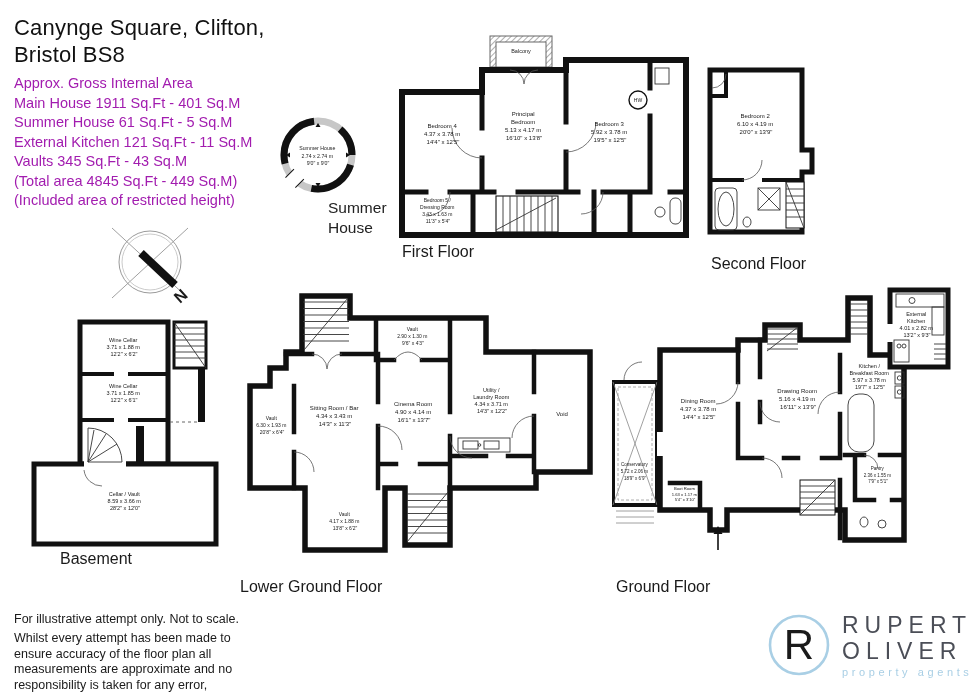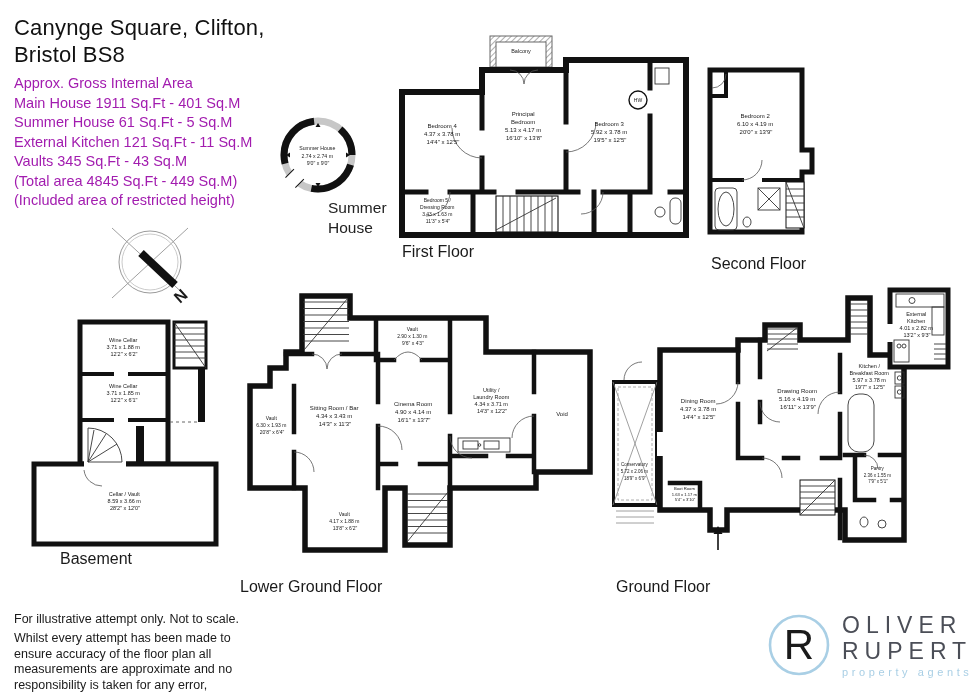--- a/index.html
+++ b/index.html
@@ -355,17 +355,17 @@
   <div class="disc1">For illustrative attempt only. Not to scale.</div>
   <div class="disc2">Whilst every attempt has been made to ensure accuracy of the floor plan all measurements are approximate and no responsibility is taken for any error, omission or measurement.</div>
 </div>
 
 <div class="abs" style="left:766px;top:612px;display:flex;align-items:center;gap:10px;">
   <svg width="66" height="66" viewBox="0 0 66 66">
     <circle cx="33" cy="33" r="29" fill="none" stroke="#a9cfe5" stroke-width="2.6"></circle>
     <text x="33" y="47" text-anchor="middle" font-size="42" fill="#a9cfe5" font-weight="400">R</text>
   </svg>
   <div>
+    <div class="logo-name">RUPERT</div>
     <div class="logo-name">OLIVER</div>
-    <div class="logo-name">RUPERT</div>
     <div class="logo-tag">property agents</div>
   </div>
 </div>
 
 </body></html>

